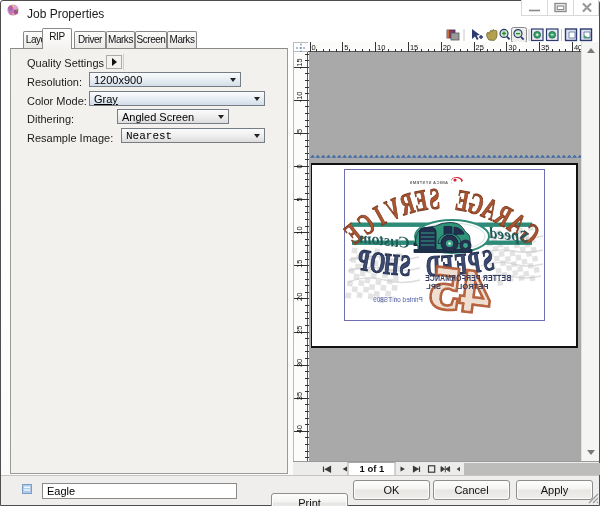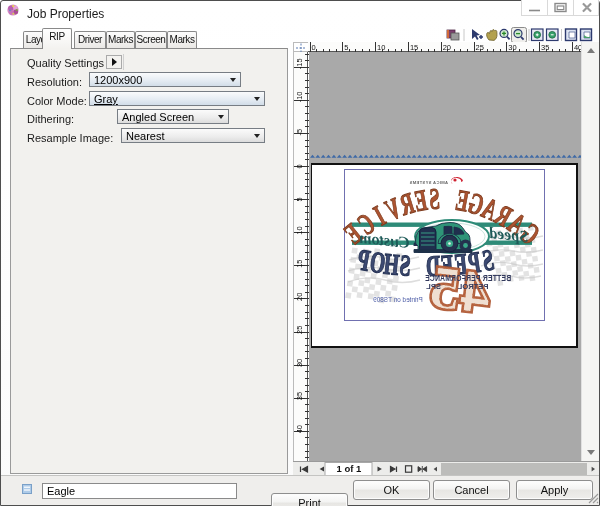--- a/index.html
+++ b/index.html
@@ -79,21 +79,21 @@
 <div class="lbl" style="left:27px; top:76px;">Resolution:</div>
 <div class="combo" style="left:89px; top:72px; width:152px;">1200x900<span class="arr"></span></div>
 
 <div class="lbl" style="left:27px; top:95px;">Color Mode:</div>
 <div class="combo" style="left:89px; top:91px; width:176px;text-decoration:underline;">Gray<span class="arr"></span></div>
 
 <div class="lbl" style="left:27px; top:113px;">Dithering:</div>
 <div class="combo gray" style="left:89px; top:109px; width:112px;margin-left:28px;">Angled Screen<span class="arr"></span></div>
 
 <div class="lbl" style="left:27px; top:132px;">Resample Image:</div>
-<div class="combo gray" style="left:121px; top:128px; width:144px;">Nearest<span class="arr"></span></div>
+<div class="combo gray" style="left:121px; top:128px; width:144px;font-family:Liberation Mono, monospace;">Nearest<span class="arr"></span></div>
 
 <svg class="abs" style="left:440px; top:27px;" width="158" height="16" viewBox="0 0 158 16">
   <g>
     <rect x="7" y="3" width="8" height="8" fill="#7c3f6d" stroke="#4d2544" stroke-width="0.8"></rect>
     <rect x="11" y="6" width="8" height="7" fill="#9a9a9a" stroke="#555" stroke-width="0.8"></rect>
     <rect x="7" y="3" width="2" height="8" fill="#d06a3a"></rect>
   </g>
   <line x1="24" y1="2" x2="24" y2="14" stroke="#c8c8c8"></line>
   <g>
     <path d="M32,2 L32,12 L35,9.4 L37,13 L38.6,12 L36.6,8.6 L40,8 Z" fill="#2d3a6e"></path>
@@ -484,21 +484,21 @@
 
 <div class="abs" style="left:581px; top:42px; width:18px; height:419px; background:#f5f5f3; border-left:1px solid #e0e0e0;">
   <svg class="abs" style="left:4px; top:5px;" width="10" height="8">
       <path d="M5,1 L9,6 L1,6 Z" fill="#7a7a7a"></path>
     </svg>
   <svg class="abs" style="left:4px; top:406px;" width="10" height="8">
       <path d="M1,2 L9,2 L5,7 Z" fill="#7a7a7a"></path>
     </svg>
 </div>
 
-<div class="abs" style="left:293px; top:461px; width:306px; height:14px; background:#ececea; border-top:1px solid #9a9a9a;">
+<div class="abs" style="left:293px; top:461px; width:306px; height:14px; background:#ececea; border-top:1px solid #9a9a9a;padding-left:23px;">
   <svg width="306" height="14">
     <g fill="#3a3a3a" stroke="none">
       <path d="M7.5,4.5 v5.5 M14.5,4.5 l-5,2.75 l5,2.75 z" stroke="#3a3a3a" stroke-width="1.2"></path>
       <path d="M321,4.6 l-4.4,2.5 l4.4,2.5 z" transform="translate(-290 0)"></path>
       <rect x="32" y="0.5" width="47" height="13" fill="#fff" stroke="#a8a8a8"></rect>
       <text x="56" y="10" font-size="9.5" fill="#111" text-anchor="middle" font-weight="bold">1 of 1</text>
       <path d="M84.5,4.6 l4.4,2.5 l-4.4,2.5 z"></path>
       <path d="M97.5,4.6 l4.4,2.5 l-4.4,2.5 z M103.5,4.5 v5.5" stroke="#3a3a3a" stroke-width="1.2"></path>
       <rect x="112.5" y="3.8" width="6.2" height="6.4" fill="none" stroke="#3a3a3a" stroke-width="1.2"></rect>
       <path d="M125,4.6 l3.6,2.5 l-3.6,2.5 z M133.6,4.6 l-3.6,2.5 l3.6,2.5 z M129.3,4 v6.4" stroke="#3a3a3a" stroke-width="0.9"></path>

